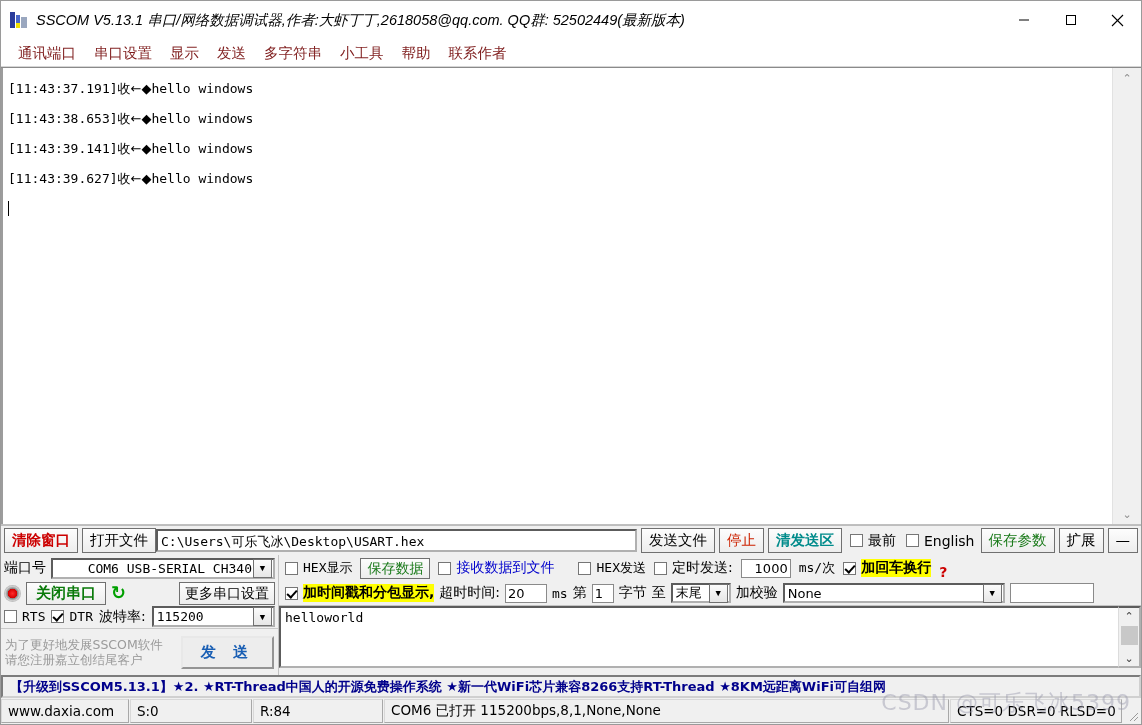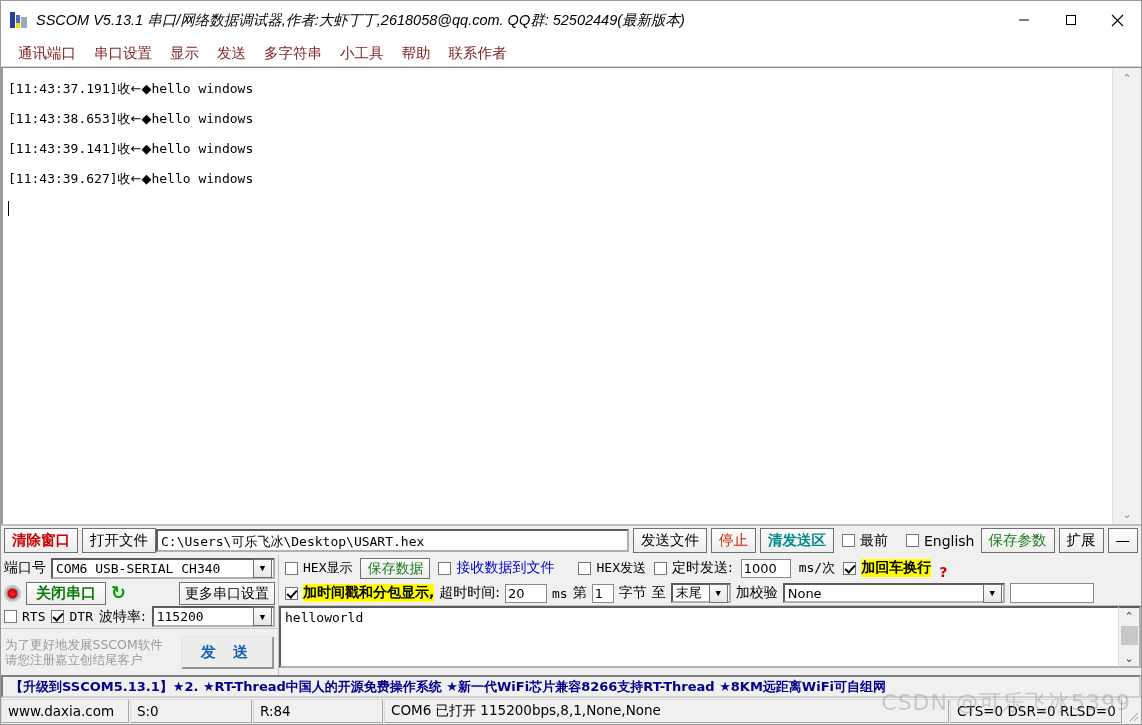--- a/index.html
+++ b/index.html
@@ -204,21 +204,21 @@
 
   
   .panel-main { display: flex; align-items: stretch; }
   .left-col {
     width: 277px;
     flex: 0 0 auto;
     border-right: 1px solid #c3c3c3;
   }
   .right-col { flex: 1 1 auto; min-width: 0; }
 
-  .r2 { height: 24px; padding: 1px 3px; gap: 5px; }
+  .r2 { height: 24px; padding: 1px 3px; gap: 5px; text-align: right; }
   .r3 { height: 24px; padding: 0 3px; gap: 5px; }
   .r4 { height: 23px; padding: 0 3px; gap: 6px; }
 
   .select {
     height: 21px;
     border: 2px inset #b0b0b0;
     background: #fff;
     display: inline-flex;
     align-items: center;
     box-sizing: border-box;
@@ -437,21 +437,21 @@
       <div class="sep"></div>
       <div class="btn">打开文件</div>
       <div class="path-input">C:\Users\可乐飞冰\Desktop\USART.hex</div>
       <div class="sep"></div>
       <div class="btn">发送文件</div>
       <div class="sep"></div>
       <div class="btn btn-redthin">停止</div>
       <div class="sep"></div>
       <div class="btn btn-teal">清发送区</div>
       <div class="sep"></div>
-      <div class="chk ql" style="margin:0 18px 0 4px;">
+      <div class="chk ql" style="margin:0 10px 0 4px;">
         <span class="box"></span>
         <span class="lbl">最前</span>
       </div>
       <div class="chk ql" style="margin-right:6px;">
         <span class="box"></span>
         <span class="lbl">English</span>
       </div>
       <div class="btn btn-green">保存参数</div>
       <div class="sep"></div>
       <div class="btn">扩展</div>

